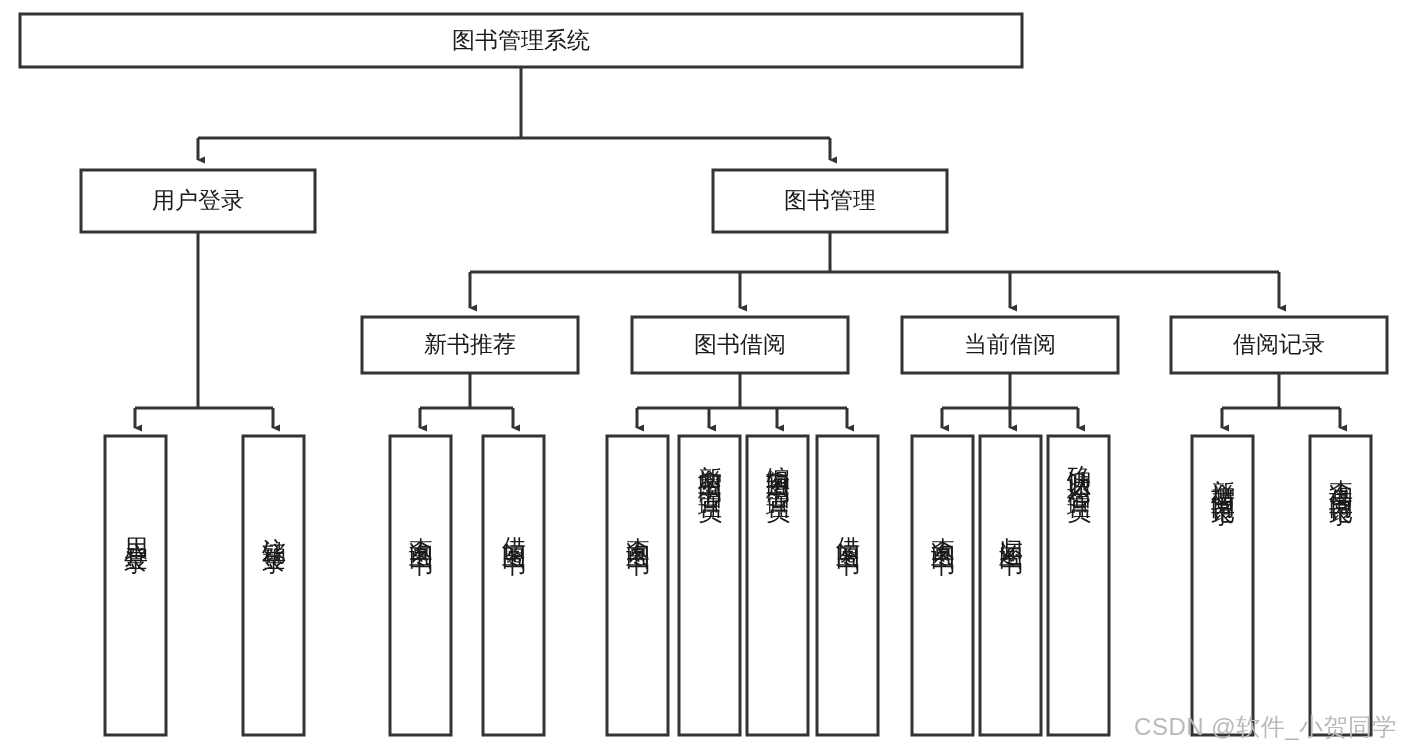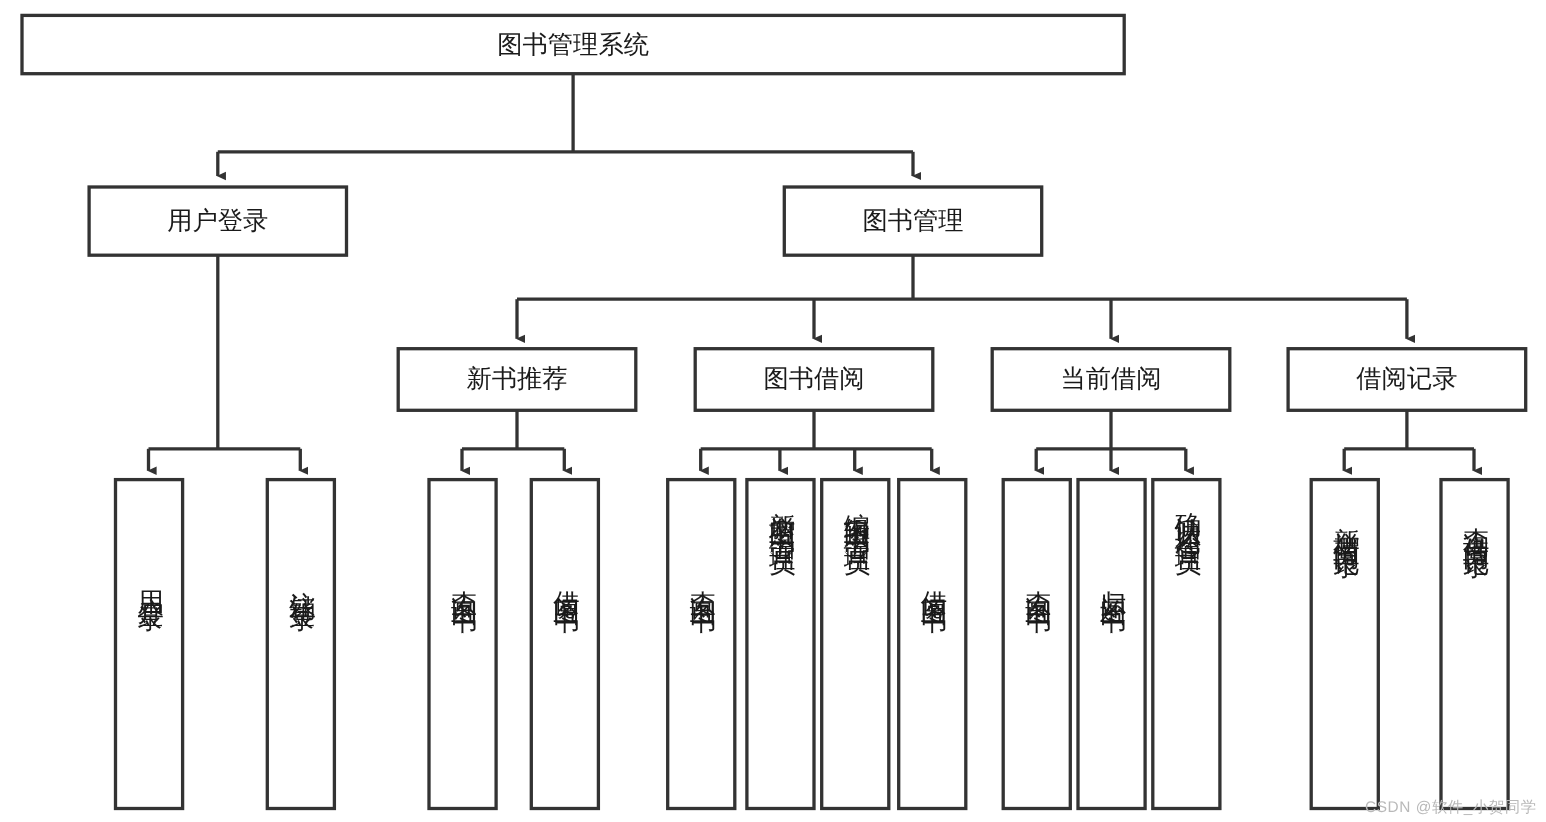--- a/index.html
+++ b/index.html
@@ -59,21 +59,21 @@
     color: #1a1a1a;
     text-align: start;
     white-space: nowrap;
     pointer-events: none;
   }
   .watermark {
     position: absolute;
     right: 8px;
     bottom: 4px;
     font-family: "Liberation Sans", "DejaVu Sans", sans-serif;
-    font-size: 14px;
+    font-size: 24px;
     color: #b9b9b9;
     letter-spacing: 0.5px;
     white-space: nowrap;
     user-select: none;
   }
 </style>
 </head>
 <body>
 
 <div id="diagram-root">

